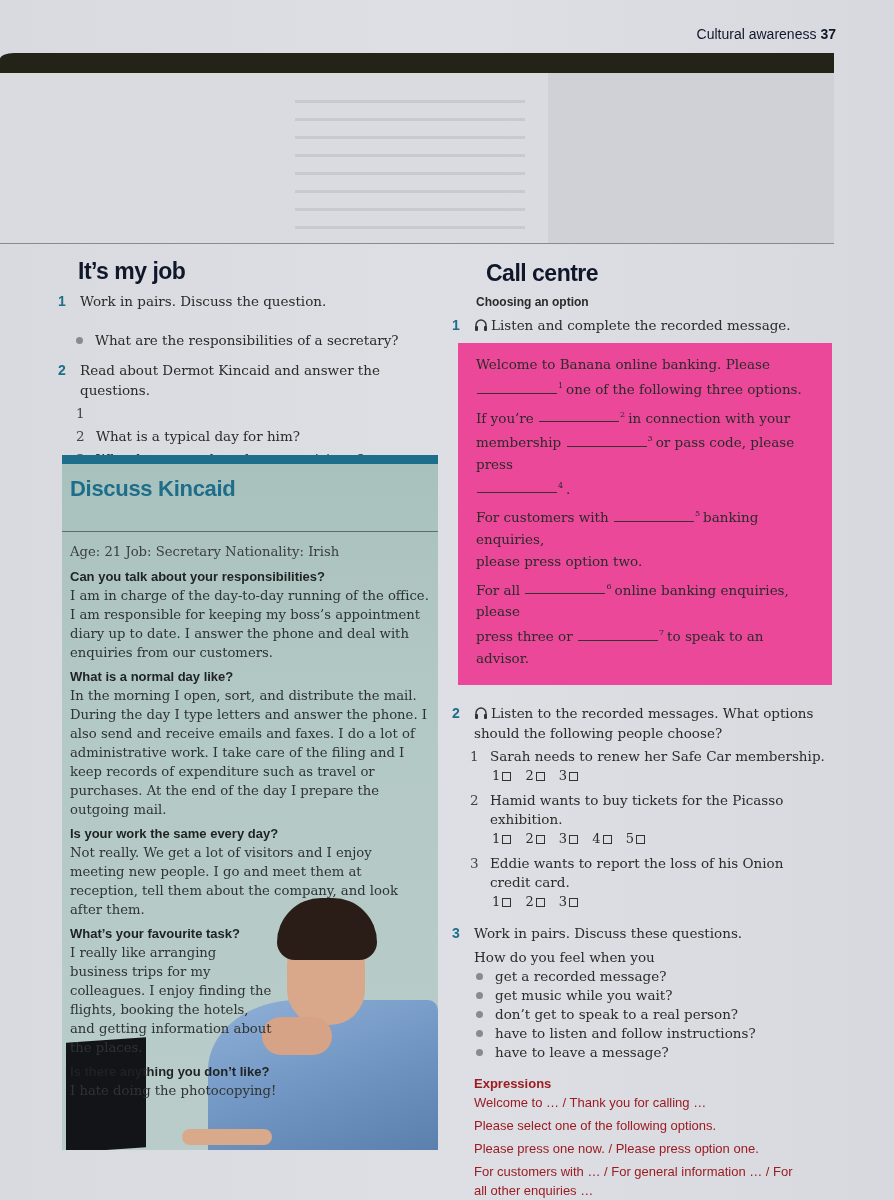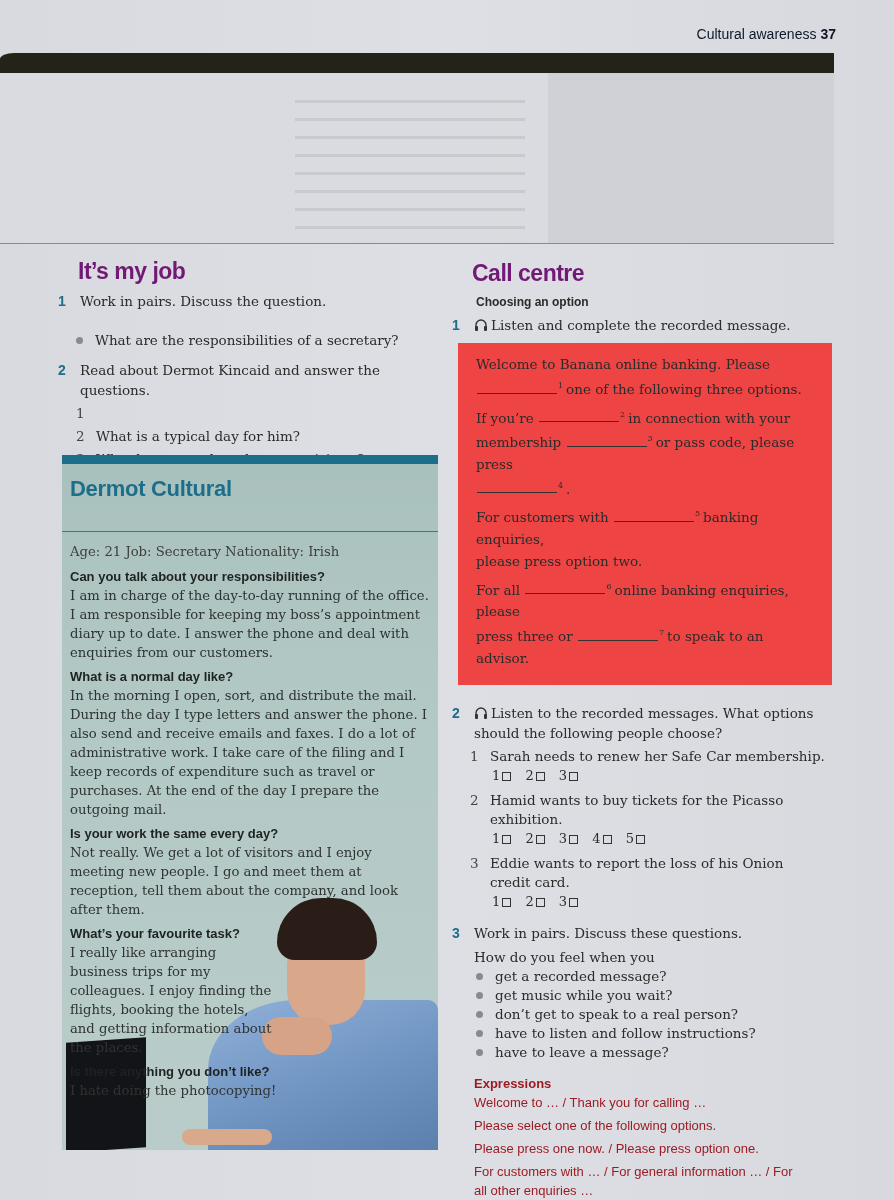--- a/index.html
+++ b/index.html
@@ -33,21 +33,21 @@
     background: #d0d1d6;
   }
   .rule {
     position: absolute; top: 243px; left: 0; width: 834px; height: 1px; background: #8a8a8e;
   }
   .col-left { position: absolute; top: 258px; left: 58px; width: 385px; }
   .col-right { position: absolute; top: 260px; left: 452px; width: 380px; }
 
   h1.title {
     font-family: "Liberation Sans", sans-serif; font-weight: bold; font-size: 23px;
-    color: #701a75; letter-spacing: -0.5px; margin-left: 20px;
+    color: #0f172a; letter-spacing: -0.5px; margin-left: 20px;
   }
   h2.sub {
     font-family: "Liberation Sans", sans-serif; font-weight: bold; font-size: 12px;
     color: #2b2b2b; margin: 8px 0 6px 24px;
   }
   .ex { display: flex; font-size: 13.5px; line-height: 20px; margin-top: 6px; }
   .ex-num {
     width: 22px; flex: none; font-family: "Liberation Sans", sans-serif;
     font-weight: bold; color: #1d6e8a; font-size: 14px;
   }
@@ -97,21 +97,21 @@
     position: absolute; left: 200px; bottom: 95px; width: 70px; height: 38px;
     background: #d6a386; border-radius: 20px;
   }
   .person-hand2 {
     position: absolute; left: 120px; bottom: 5px; width: 90px; height: 16px;
     background: #d8a98b; border-radius: 10px;
   }
 
   
   .msgbox {
-    background: #ef4444; margin: 8px 0 0 6px; padding: 10px 14px 12px 18px;
+    background: #ec4899; margin: 8px 0 0 6px; padding: 10px 14px 12px 18px;
     font-size: 13.5px; line-height: 22px; width: 374px;
   }
   .msgbox p { margin-bottom: 4px; }
   .blank { display: inline-block; width: 80px; border-bottom: 1px solid #333; height: 14px; vertical-align: baseline; margin: 0 1px; }
   sup { font-size: 8px; vertical-align: super; margin-right: 3px; }
   .headphones {
     display: inline-block; width: 14px; height: 14px; vertical-align: -2px; margin-right: 3px;
   }
   .boxes { margin: 2px 0 0 40px; font-size: 13px; }
   .boxes span.cb {
@@ -158,21 +158,21 @@
       <span class="n">2</span>
       <span>What is a typical day for him?</span>
     </div>
   <div class="numitem">
       <span class="n">3</span>
       <span>What happens when there are visitors?</span>
     </div>
 </div>
 
 <div class="profile">
-  <div class="profile-name">Dermot Cultural</div>
+  <div class="profile-name">Discuss Kincaid</div>
   <div class="profile-rule"></div>
   <div class="photo">
     <div class="laptop"></div>
     <div class="person-shirt"></div>
     <div class="person-head"></div>
     <div class="person-hair"></div>
     <div class="person-hand"></div>
     <div class="person-hand2"></div>
   </div>
   <div class="profile-body">
@@ -184,21 +184,21 @@
     <div class="q">Is your work the same every day?</div>
     <div class="a">Not really. We get a lot of visitors and I enjoy meeting new people. I go and meet them at reception, tell them about the company, and look after them.</div>
     <div class="q">What’s your favourite task?</div>
     <div class="a narrow">I really like arranging business trips for my colleagues. I enjoy finding the flights, booking the hotels, and getting information about the places.</div>
     <div class="q">Is there anything you don’t like?</div>
     <div class="a">I hate doing the photocopying!</div>
   </div>
 </div>
 
 <div class="col-right">
-  <h1 class="title" style="margin-left:20px">Call centre</h1>
+  <h1 class="title" style="margin-left:34px">Call centre</h1>
   <h2 class="sub">Choosing an option</h2>
 
   <div class="ex">
     <div class="ex-num">1</div>
     <div class="ex-body">
       <svg class="headphones" viewBox="0 0 14 14">
           <path d="M2 9 V7 a5 5 0 0 1 10 0 V9" fill="none" stroke="#333" stroke-width="1.4"></path>
           <rect x="1" y="8" width="3" height="5" rx="1" fill="#333"></rect>
           <rect x="10" y="8" width="3" height="5" rx="1" fill="#333"></rect>
         </svg><span>Listen and complete the recorded message.</span>

